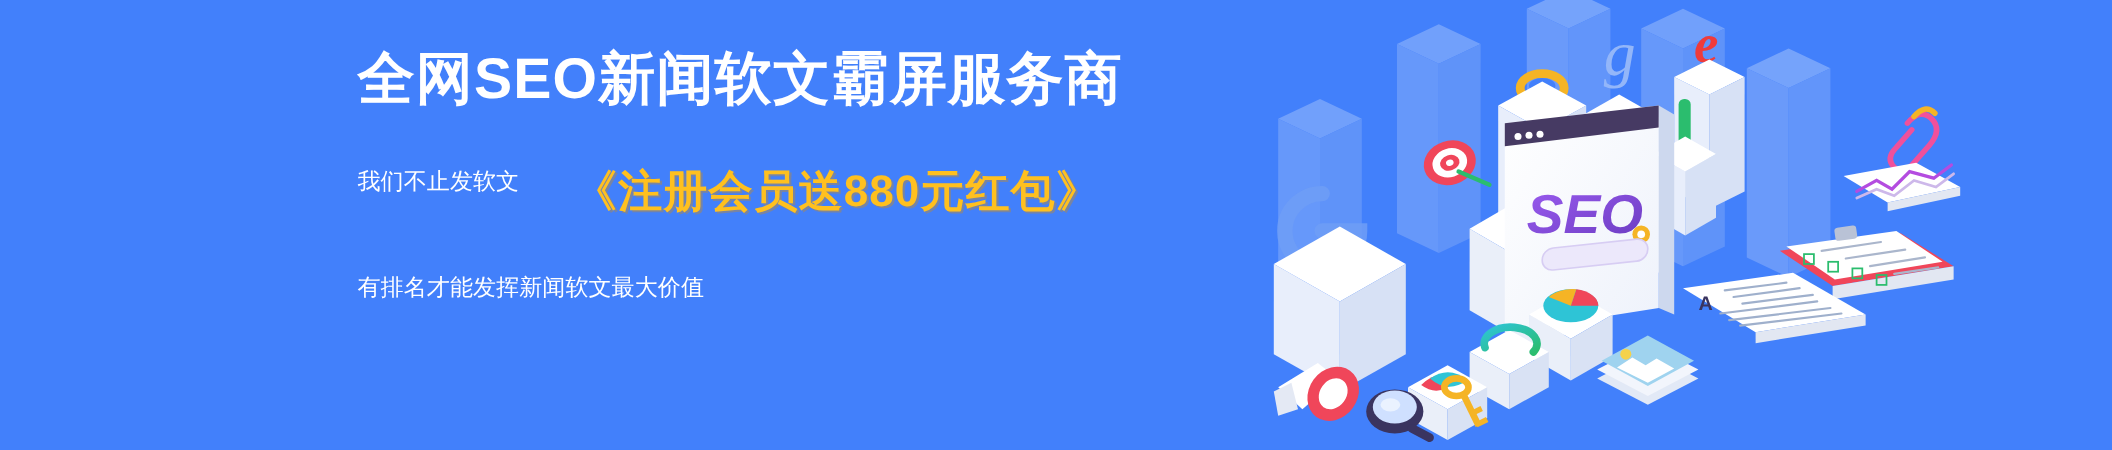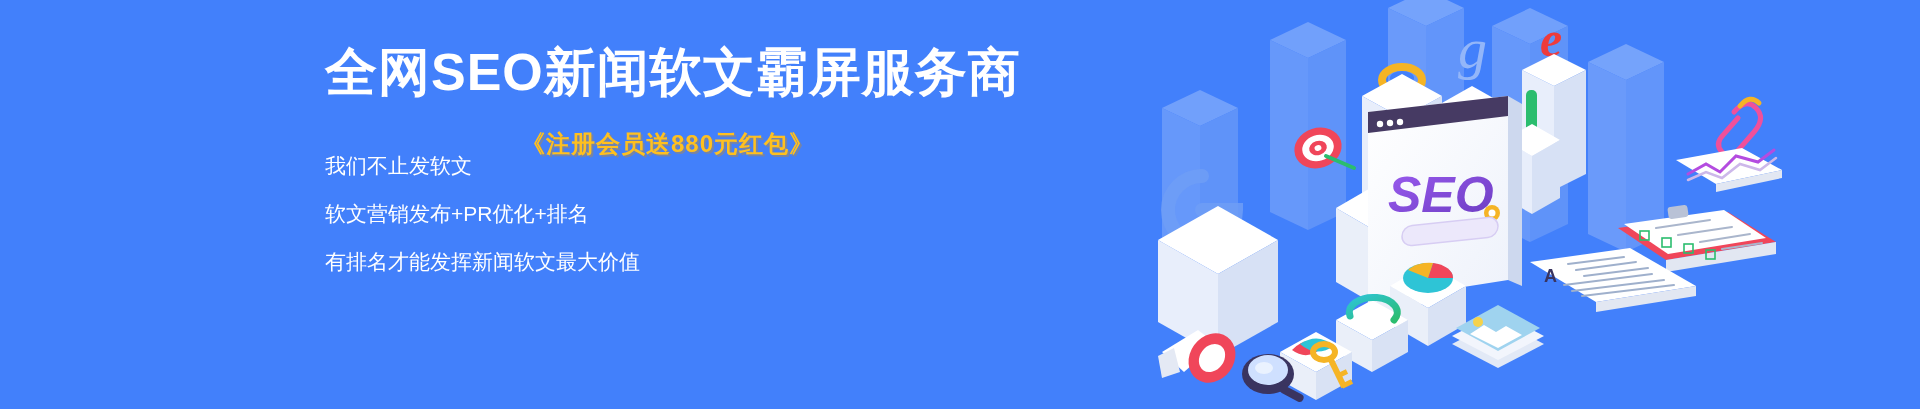--- a/index.html
+++ b/index.html
@@ -40,22 +40,22 @@
     font-weight:normal;
     line-height:1;
     text-align:right;
   }
   #sub1 { top:155px; }
   #sub2 { top:203px; }
   #sub3 { top:251px; }
 
   #promo {
     position:absolute;
-    left:196px; top:132px;
-    font-size:24px;
+    left:196px; top:154px;
+    font-size:40px;
     font-weight:bold;
     color:#ffc01f;
     white-space:nowrap;
     letter-spacing:1px;
     line-height:1;
     text-shadow:2px 2px 0 rgba(220,140,0,.35);
   }
 
   
   #art {
@@ -71,21 +71,20 @@
 <div id="banner">
 
   <div id="copy">
 
     <div id="headline">全网SEO新闻软文霸屏服务商</div>
 
     <div class="subrow" id="sub1">我们不止发软文</div>
 
     <div id="promo">《注册会员送880元红包》</div>
 
-    <div class="subrow" id="sub2">软文营销发布+PR优化+排名</div>
 
     <div class="subrow" id="sub3">有排名才能发挥新闻软文最大价值</div>
   </div>
 
   <div id="art">
     <svg viewBox="0 0 780 409" xmlns="http://www.w3.org/2000/svg">
       <defs>
         <linearGradient id="gSeo" x1="0" y1="0" x2="1" y2="1">
           <stop offset="0" stop-color="#9b5cf0"></stop>
           <stop offset="1" stop-color="#6a3bc0"></stop>

